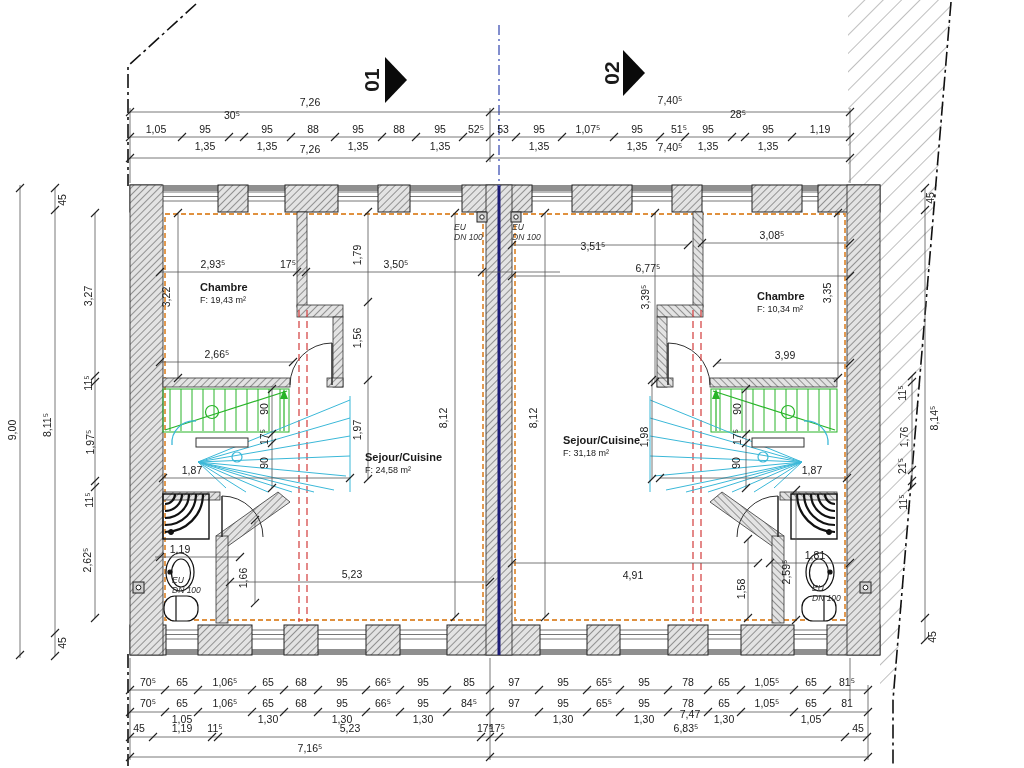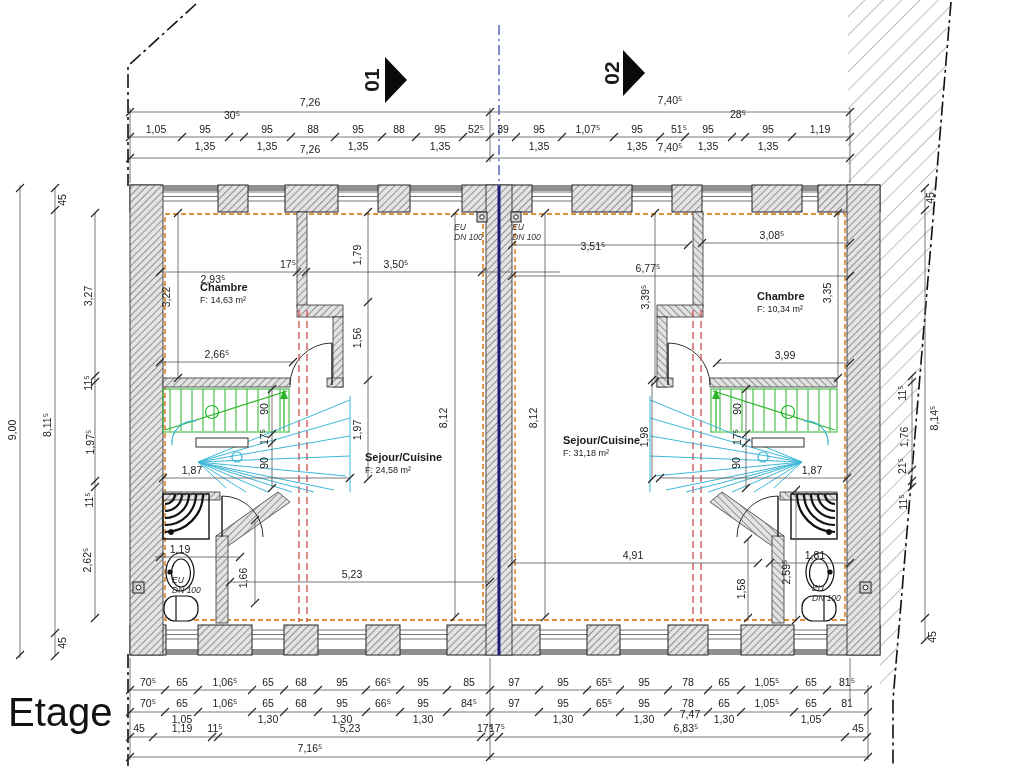--- a/index.html
+++ b/index.html
@@ -220,42 +220,41 @@
         <line x1="490" y1="108" x2="490" y2="162" stroke="#555" stroke-width="0.8"></line>
         <line x1="850" y1="108" x2="850" y2="183" stroke="#555" stroke-width="0.8"></line>
         <line x1="130" y1="658" x2="130" y2="760" stroke="#555" stroke-width="0.8"></line>
         <line x1="490" y1="658" x2="490" y2="760" stroke="#555" stroke-width="0.8"></line>
         <line x1="850" y1="658" x2="850" y2="700" stroke="#555" stroke-width="0.8"></line>
         <line x1="868" y1="685" x2="868" y2="760" stroke="#555" stroke-width="0.8"></line>
         <path d="M126,116L134,108M486,116L494,108M846,116L854,108M126,141L134,133M178,141L186,133M225,141L233,133M240,141L248,133M287,141L295,133M331,141L339,133M378,141L386,133M412,141L420,133M459,141L467,133M486,141L494,133M512,141L520,133M558,141L566,133M610,141L618,133M656,141L664,133M681,141L689,133M728,141L736,133M741,141L749,133M788,141L796,133M846,141L854,133M126,162L134,154M486,162L494,154M846,162L854,154M126,694L134,686M161,694L169,686M194,694L202,686M248,694L256,686M280,694L288,686M314,694L322,686M362,694L370,686M396,694L404,686M443,694L451,686M486,694L494,686M535,694L543,686M583,694L591,686M616,694L624,686M664,694L672,686M704,694L712,686M737,694L745,686M790,694L798,686M823,694L831,686M864,694L872,686M126,716L134,708M161,716L169,708M194,716L202,708M248,716L256,708M280,716L288,708M314,716L322,708M362,716L370,708M396,716L404,708M443,716L451,708M486,716L494,708M535,716L543,708M583,716L591,708M616,716L624,708M664,716L672,708M704,716L712,708M737,716L745,708M790,716L798,708M823,716L831,708M864,716L872,708M126,741L134,733M149,741L157,733M208,741L216,733M214,741L222,733M477,741L485,733M486,741L494,733M495,741L503,733M841,741L849,733M863,741L871,733M126,761L134,753M486,761L494,753M864,761L872,753M156,276L164,268M293,276L301,268M302,276L310,268M478,276L486,268M156,366L164,358M289,366L297,358M159,482L167,474M346,482L354,474M156,561L164,553M236,561L244,553M226,586L234,578M486,586L494,578M508,249L516,241M684,249L692,241M508,280L516,272M846,280L854,272M698,247L706,239M846,247L854,239M713,367L721,359M846,367L854,359M656,482L664,474M843,482L851,474M508,567L516,559M754,567L762,559M766,567L774,559M846,567L854,559M16,192L24,184M16,659L24,651M51,192L59,184M51,214L59,206M51,637L59,629M51,660L59,652M91,217L99,209M91,380L99,372M91,386L99,378M91,485L99,477M91,491L99,483M91,622L99,614M174,217L182,209M174,382L182,374M921,192L929,184M921,214L929,206M921,622L929,614M921,644L929,636M908,380L916,372M908,386L916,378M908,474L916,466M908,485L916,477M908,491L916,483M364,216L372,208M364,306L372,298M364,384L372,376M364,483L372,475M451,217L459,209M451,621L459,613M268,393L276,385M268,438L276,430M268,447L276,439M268,492L276,484M251,524L259,516M251,607L259,599M651,217L659,209M651,386L659,378M834,217L842,209M834,382L842,374M541,217L549,209M541,621L549,613M648,384L656,376M648,483L656,475M742,393L750,385M742,438L750,430M742,447L750,439M742,492L750,484M792,494L800,486M792,624L800,616M744,543L752,535M744,622L752,614" stroke="#222" stroke-width="1.1" fill="none"></path>
       </g>
 </svg>
 
-<span class="title" style="left:8px;top:690px">Etage</span>
 <span class="mk" style="left:372px;top:80px">01</span>
 <span class="mk" style="left:612px;top:73px">02</span>
 
 <span class="dim" style="left:310px;top:96px">7,26</span>
 <span class="dim" style="left:670px;top:94px">7,40⁵</span>
 <span class="dim" style="left:310px;top:143px">7,26</span>
 <span class="dim" style="left:670px;top:141px">7,40⁵</span>
 <span class="dim" style="left:156px;top:123px">1,05</span>
 <span class="dim" style="left:205px;top:123px">95</span>
 <span class="dim" style="left:232px;top:109px">30⁵</span>
 <span class="dim" style="left:267px;top:123px">95</span>
 <span class="dim" style="left:313px;top:123px">88</span>
 <span class="dim" style="left:358px;top:123px">95</span>
 <span class="dim" style="left:399px;top:123px">88</span>
 <span class="dim" style="left:440px;top:123px">95</span>
 <span class="dim" style="left:476px;top:123px">52⁵</span>
 <span class="dim" style="left:205px;top:140px">1,35</span>
 <span class="dim" style="left:267px;top:140px">1,35</span>
 <span class="dim" style="left:358px;top:140px">1,35</span>
 <span class="dim" style="left:440px;top:140px">1,35</span>
-<span class="dim" style="left:503px;top:123px">39</span>
+<span class="dim" style="left:503px;top:123px">53</span>
 <span class="dim" style="left:539px;top:123px">95</span>
 <span class="dim" style="left:588px;top:123px">1,07⁵</span>
 <span class="dim" style="left:637px;top:123px">95</span>
 <span class="dim" style="left:679px;top:123px">51⁵</span>
 <span class="dim" style="left:708px;top:123px">95</span>
 <span class="dim" style="left:738px;top:108px">28⁵</span>
 <span class="dim" style="left:768px;top:123px">95</span>
 <span class="dim" style="left:820px;top:123px">1,19</span>
 <span class="dim" style="left:539px;top:140px">1,35</span>
 <span class="dim" style="left:637px;top:140px">1,35</span>
@@ -273,26 +272,26 @@
 <span class="dimv" style="left:87px;top:560px">2,62⁵</span>
 
 <span class="dimv" style="left:934px;top:418px">8,14⁵</span>
 <span class="dimv" style="left:930px;top:198px">45</span>
 <span class="dimv" style="left:932px;top:637px">45</span>
 <span class="dimv" style="left:902px;top:393px">11⁵</span>
 <span class="dimv" style="left:904px;top:437px">1,76</span>
 <span class="dimv" style="left:902px;top:466px">21⁵</span>
 <span class="dimv" style="left:903px;top:502px">11⁵</span>
 
-<span class="dim" style="left:213px;top:273px">2,93⁵</span>
+<span class="dim" style="left:213px;top:258px">2,93⁵</span>
 <span class="dim" style="left:288px;top:258px">17⁵</span>
 <span class="dim" style="left:396px;top:258px">3,50⁵</span>
 <span class="dimv" style="left:166px;top:297px">3,22</span>
 <span class="room-n" style="left:200px;top:281px">Chambre</span>
-<span class="room-a" style="left:200px;top:295px">F: 14,63 m²</span>
+<span class="room-a" style="left:200px;top:295px">F: 19,43 m²</span>
 <span class="dimv" style="left:357px;top:255px">1,79</span>
 <span class="dimv" style="left:357px;top:338px">1,56</span>
 <span class="dim" style="left:217px;top:348px">2,66⁵</span>
 <span class="dimv" style="left:357px;top:430px">1,97</span>
 <span class="dimv" style="left:443px;top:418px">8,12</span>
 <span class="room-n" style="left:365px;top:451px">Sejour/Cuisine</span>
 <span class="room-a" style="left:365px;top:465px">F: 24,58 m²</span>
 <span class="dimv" style="left:264px;top:409px">90</span>
 <span class="dimv" style="left:264px;top:437px">17⁵</span>
 <span class="dimv" style="left:264px;top:463px">90</span>
@@ -318,21 +317,21 @@
 <span class="room-a" style="left:757px;top:304px">F: 10,34 m²</span>
 <span class="dim" style="left:785px;top:349px">3,99</span>
 <span class="dimv" style="left:533px;top:418px">8,12</span>
 <span class="room-n" style="left:563px;top:434px">Sejour/Cuisine</span>
 <span class="room-a" style="left:563px;top:448px">F: 31,18 m²</span>
 <span class="dimv" style="left:644px;top:437px">1,98</span>
 <span class="dimv" style="left:737px;top:409px">90</span>
 <span class="dimv" style="left:737px;top:437px">17⁵</span>
 <span class="dimv" style="left:736px;top:463px">90</span>
 <span class="dim" style="left:812px;top:464px">1,87</span>
-<span class="dim" style="left:633px;top:549px">4,91</span>
+<span class="dim" style="left:633px;top:569px">4,91</span>
 <span class="dim" style="left:815px;top:549px">1,81</span>
 <span class="dimv" style="left:786px;top:572px">2,59⁵</span>
 <span class="dimv" style="left:741px;top:589px">1,58</span>
 
 <span class="dim" style="left:148px;top:676px">70⁵</span>
 <span class="dim" style="left:182px;top:676px">65</span>
 <span class="dim" style="left:225px;top:676px">1,06⁵</span>
 <span class="dim" style="left:268px;top:676px">65</span>
 <span class="dim" style="left:301px;top:676px">68</span>
 <span class="dim" style="left:342px;top:676px">95</span>

